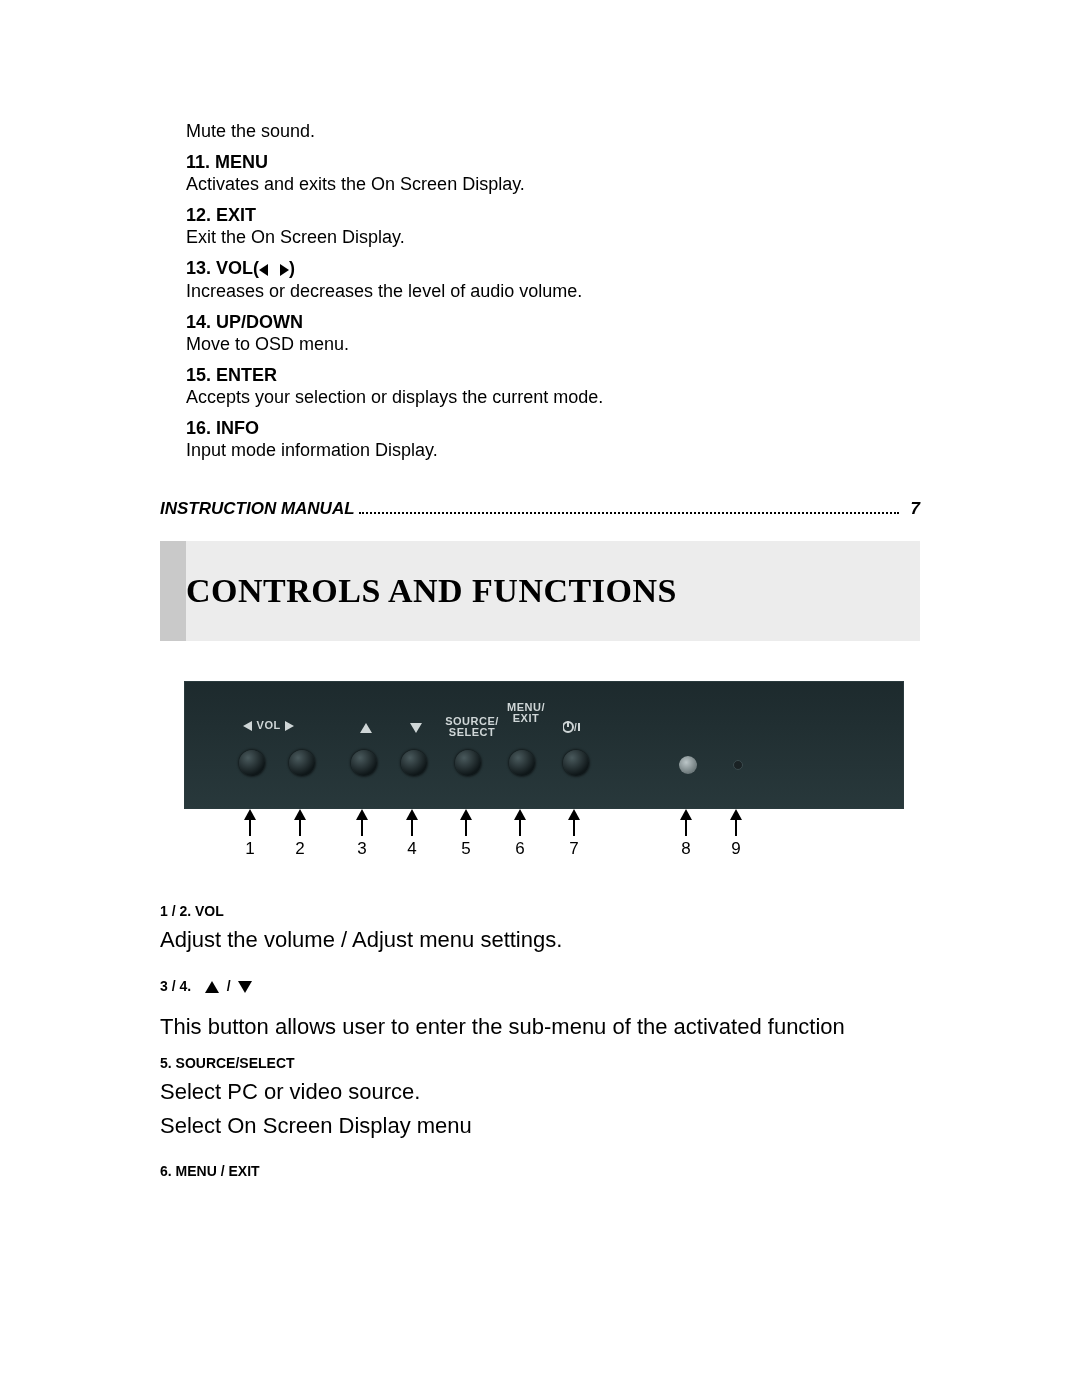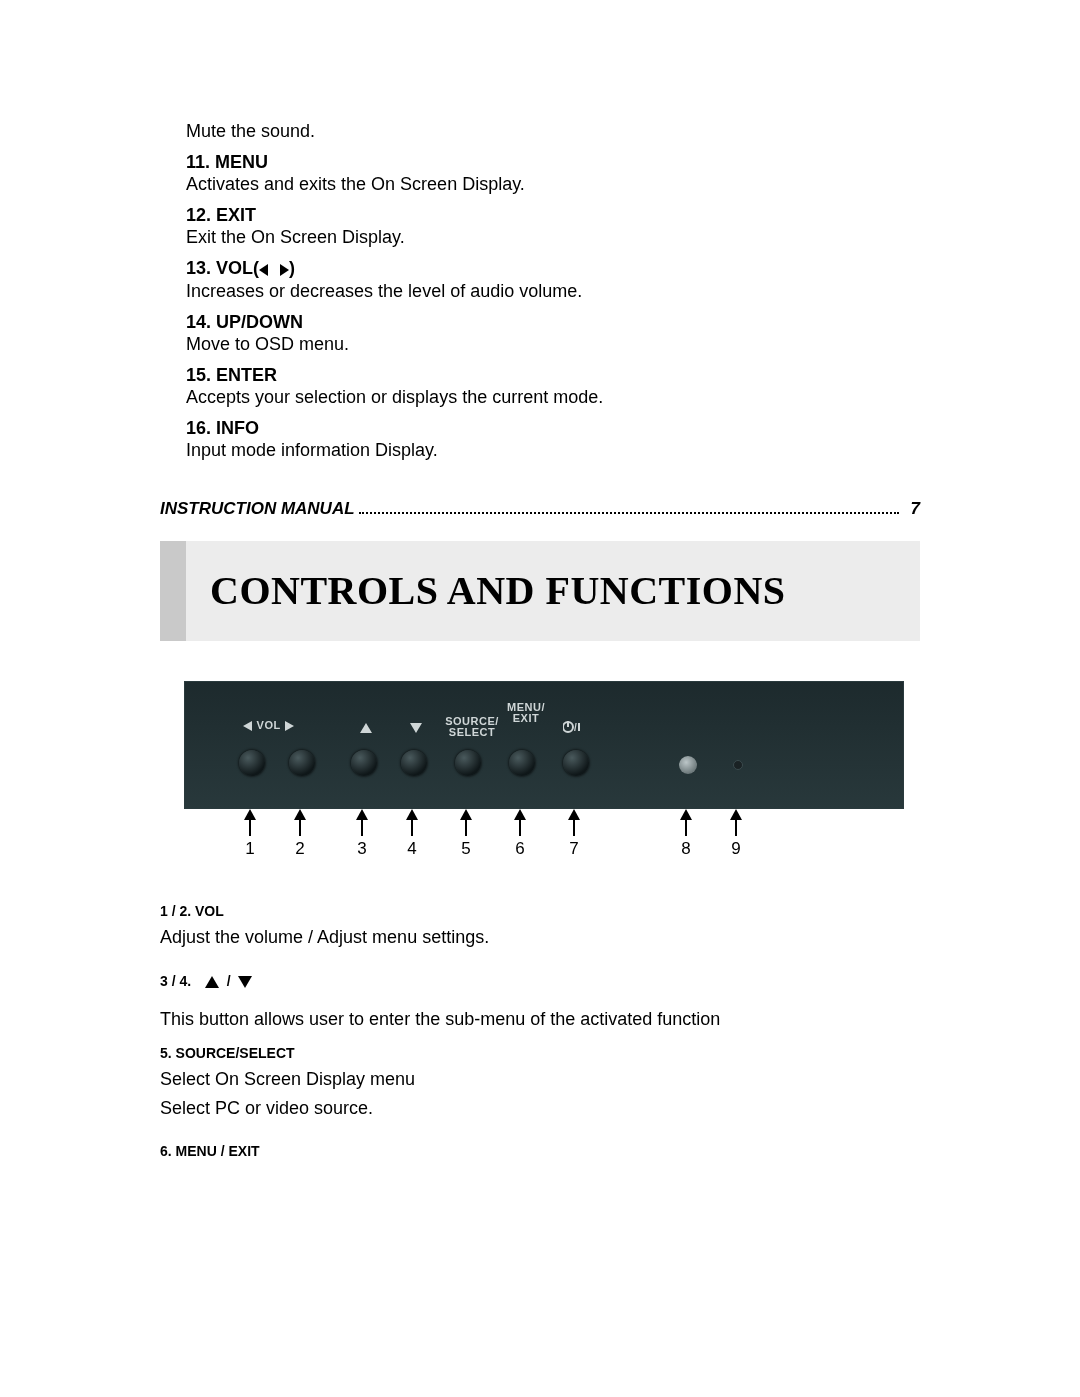--- a/index.html
+++ b/index.html
@@ -55,24 +55,23 @@
   }
   .heading-bar .tab {
     width: 26px;
     background: #c9c9c9;
   }
   .heading-bar .title {
     flex: 1;
     background: #ececec;
     display: flex;
     align-items: center;
-    padding-left: 24px;
     font-family: "Times New Roman", serif;
     font-weight: bold;
-    font-size: 40px;
+    font-size: 34px;
     letter-spacing: 0.5px;
     color: #000;
   }
 
   
   .panel-wrap { margin-top: 40px; }
   .panel {
     background: linear-gradient(#1d2a2d,#28383b);
     height: 126px;
     position: relative;
@@ -135,21 +134,21 @@
     margin: 0 auto;
   }
   .callout .stem {
     width: 2px; height: 16px; background: #000; margin: 0 auto;
   }
   .callout .num { margin-top: 2px; }
 
   .below { margin-top: 34px; }
   .below .sec { margin-bottom: 6px; }
   .below .h { font-weight: bold; font-size: 14px; margin-top: 24px; }
-  .below .d { font-size: 18px; margin-top: 6px; }
+  .below .d { font-size: 22px; margin-top: 6px; }
   .triangles { display: inline-block; margin-left: 10px; }
 </style>
 </head>
 <body>
 
 <div class="page">
 
   <div class="item">
     <span class="desc">Mute the sound.</span>
   </div>
@@ -318,22 +317,22 @@
           <svg width="14" height="12" viewBox="0 0 14 12">
               <polygon points="7,12 14,0 0,0" fill="#000"></polygon>
             </svg>
         </span>
       </div>
       <div class="d" style="margin-top:18px">This button allows user to enter the sub-menu of the activated function</div>
     </div>
 
     <div class="sec">
       <div class="h" style="margin-top:14px">5. SOURCE/SELECT</div>
+      <div class="d">Select PC or video source.</div>
       <div class="d">Select On Screen Display menu</div>
-      <div class="d">Select PC or video source.</div>
     </div>
 
     <div class="sec">
       <div class="h">6. MENU / EXIT</div>
     </div>
   </div>
 
 </div>
 
 </body></html>

